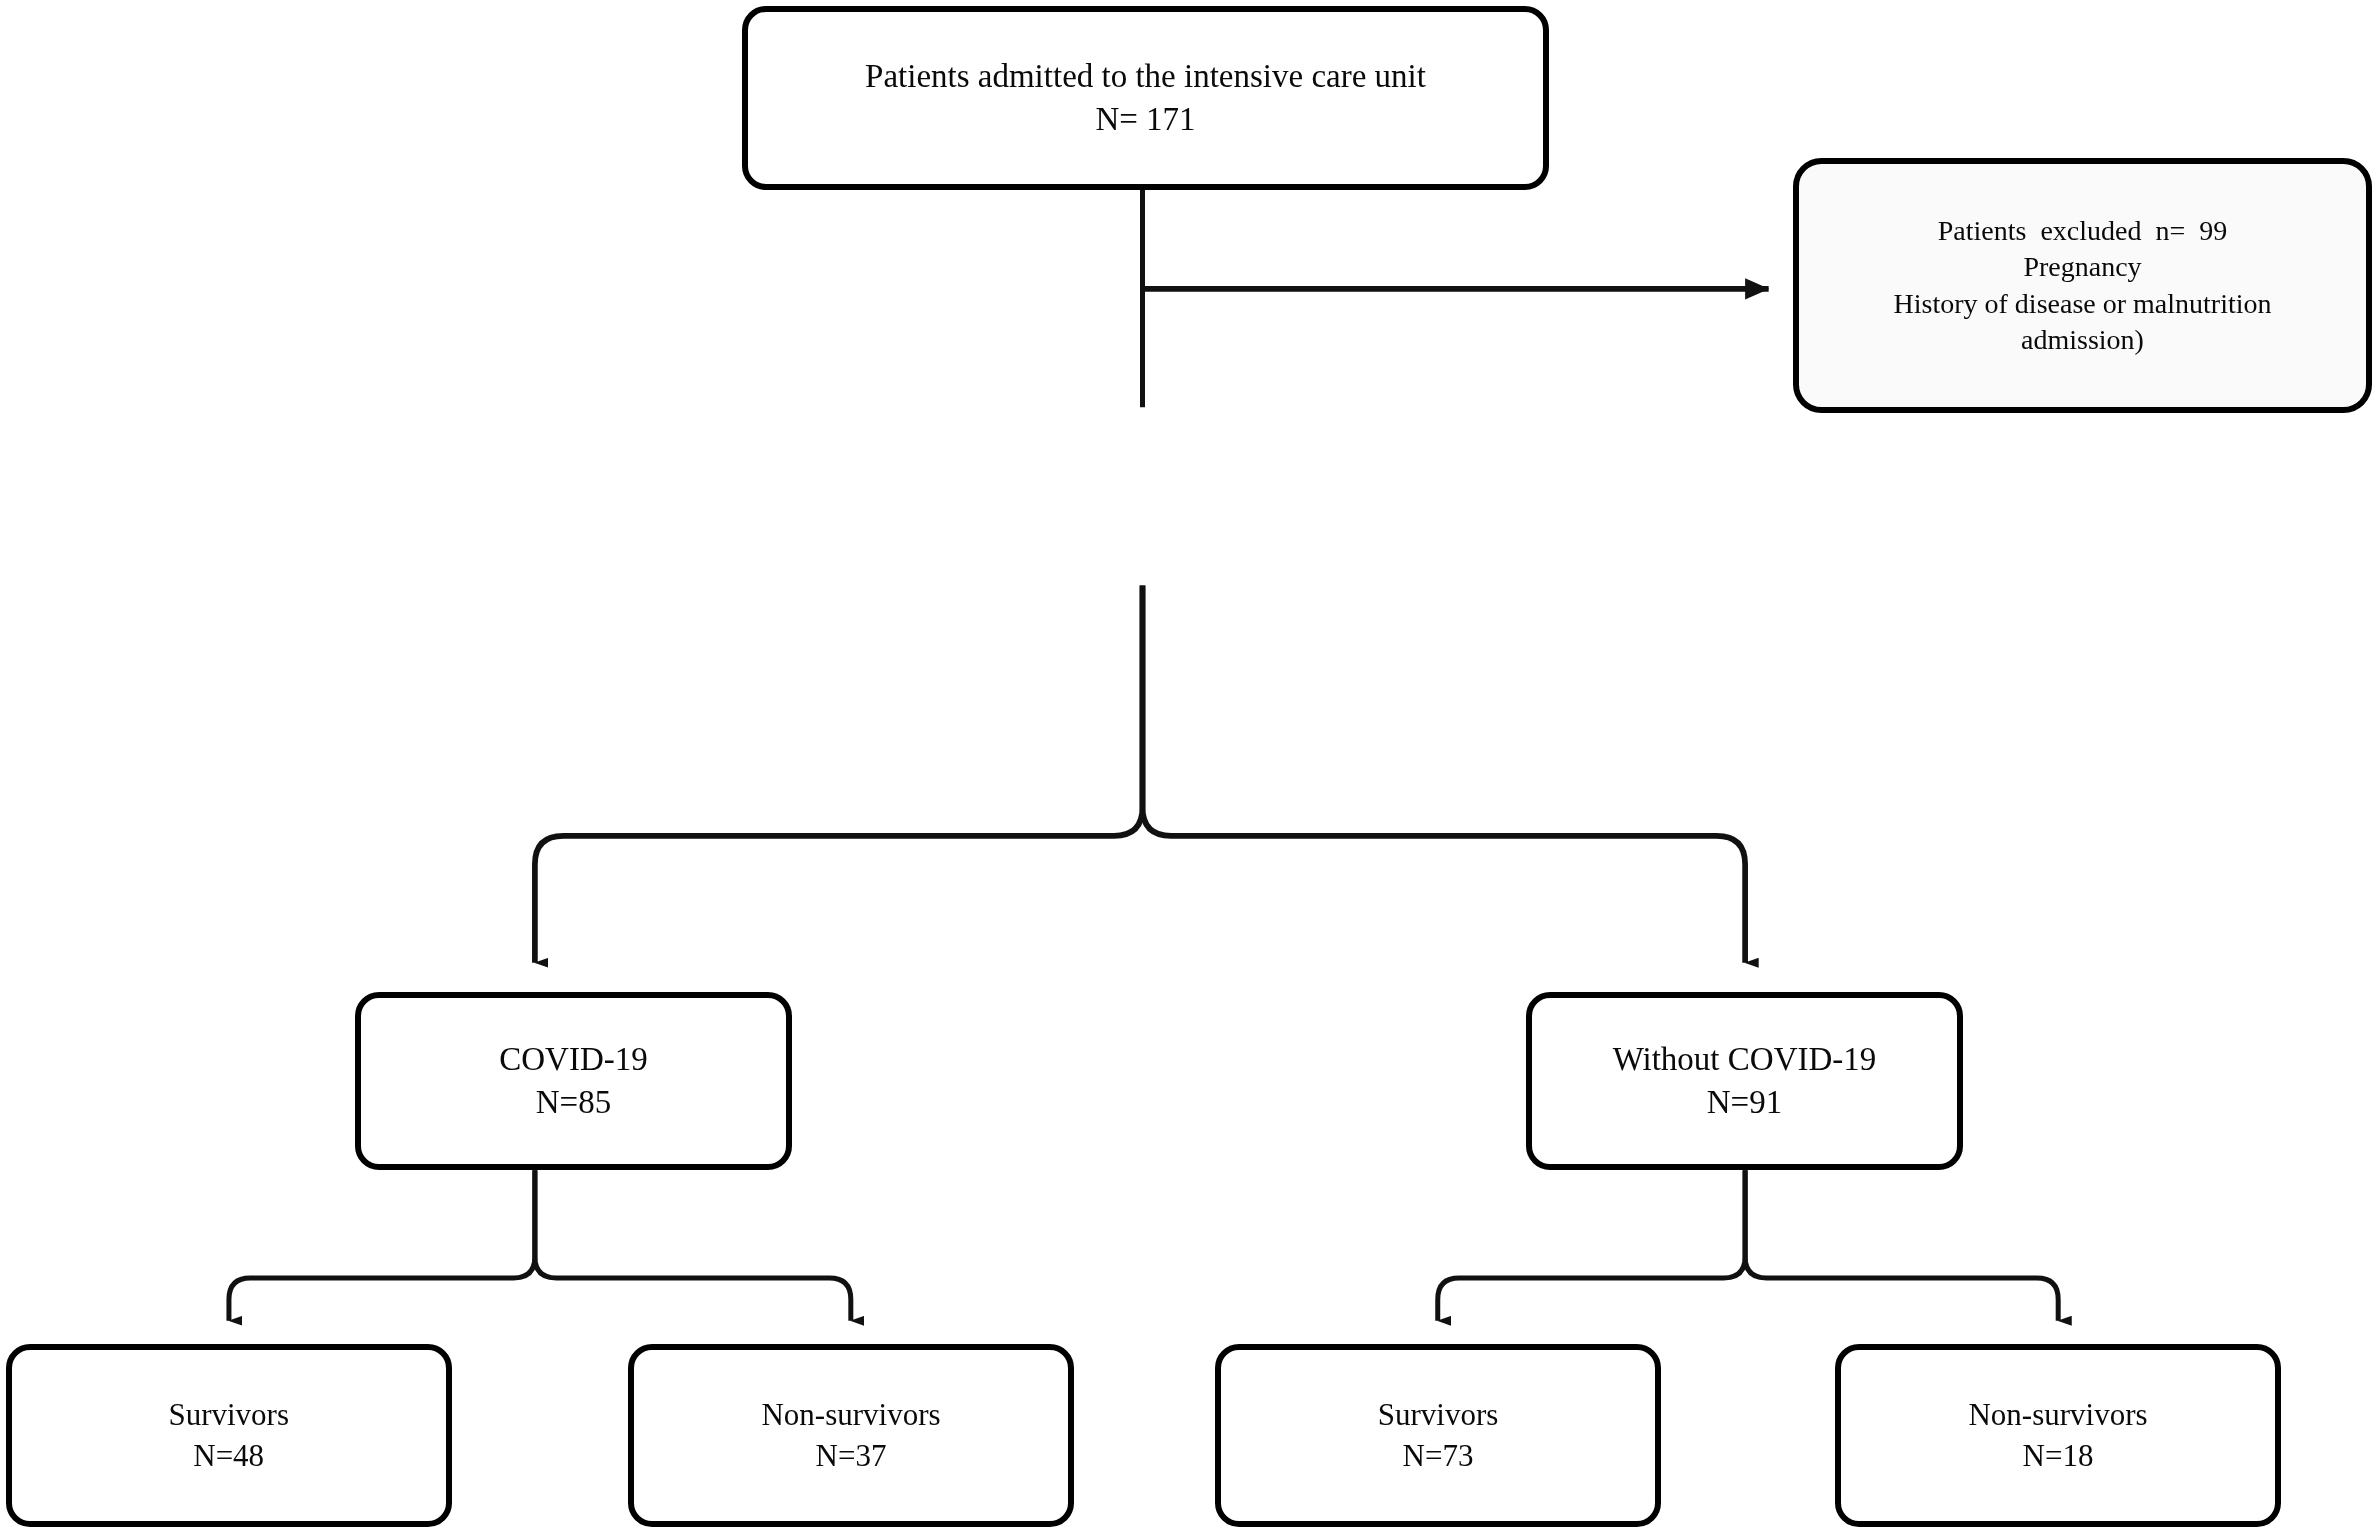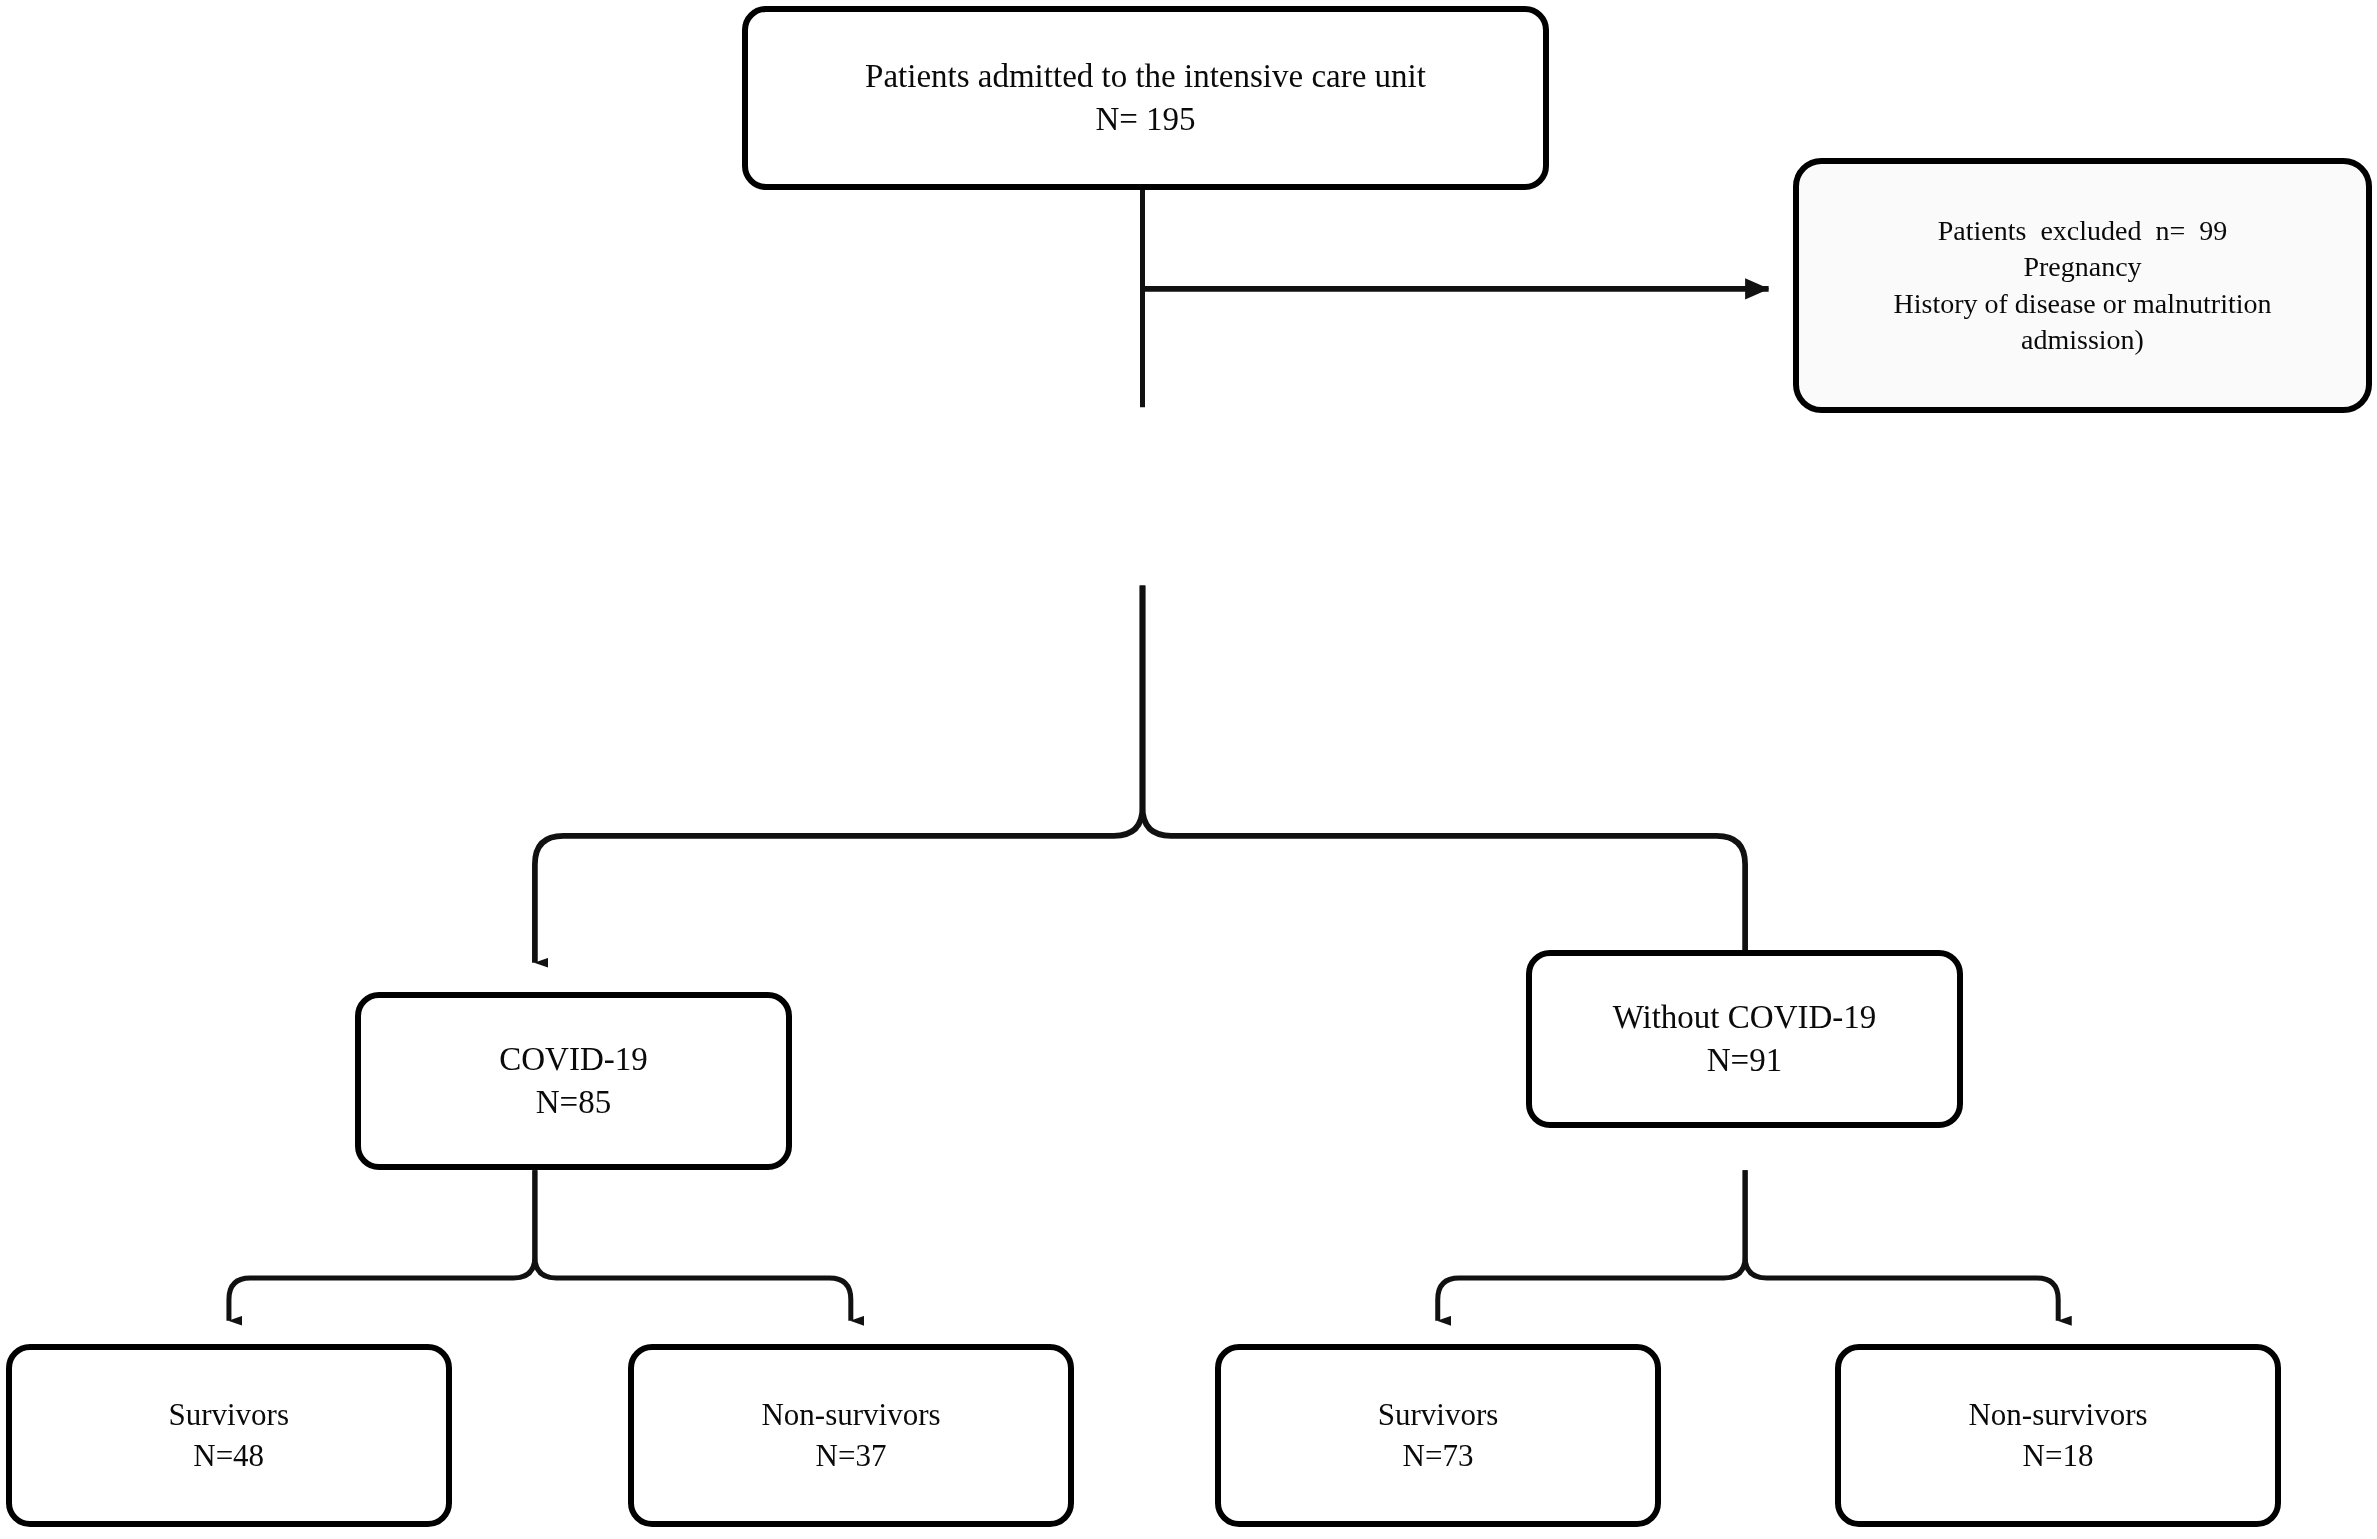--- a/index.html
+++ b/index.html
@@ -62,21 +62,21 @@
     width: 769px; height: 178px;
     font-size: 33px;
   }
   #node-covid {
     left: 316px;   top: 992px;
     width: 437px;  height: 178px;
     font-size: 33px;
     margin-left: 39px;
   }
   #node-nocovid {
-    left: 1526px;  top: 950px;
+    left: 1526px;  top: 992px;
     width: 437px;  height: 178px;
     font-size: 33px;
   }
   #node-surv-covid {
     left: 5.7px;     top: 1344px;
     width: 446px;  height: 183px;
     font-size: 31px;
   }
   #node-nonsurv-covid {
     left: 628px;   top: 1344px;
@@ -124,21 +124,21 @@
              L1163,1792 Q1193,1792 1193,1822 L1193,1852" fill="none" stroke="#111111" stroke-width="7" marker-end="url(#arrowDown)"></path>
 
     <path d="M2447,1641 L2447,1762 Q2447,1792 2417,1792
              L2046,1792 Q2016,1792 2016,1822 L2016,1852" fill="none" stroke="#111111" stroke-width="7" marker-end="url(#arrowDown)"></path>
     <path d="M2447,1641 L2447,1762 Q2447,1792 2477,1792
              L2856,1792 Q2886,1792 2886,1822 L2886,1852" fill="none" stroke="#111111" stroke-width="7" marker-end="url(#arrowDown)"></path>
   </svg>
 
   <div class="node" id="node-admitted">
     <span class="line">Patients admitted to the intensive care unit</span>
-    <span class="line">N= 195</span>
+    <span class="line">N= 171</span>
   </div>
 
   <div class="node" id="node-excluded">
     <span class="line">Patients  excluded  n=  99</span>
     <span class="line">Pregnancy</span>
     <span class="line">History of disease or malnutrition</span>
     <span class="line">admission)</span>
   </div>
 
 

